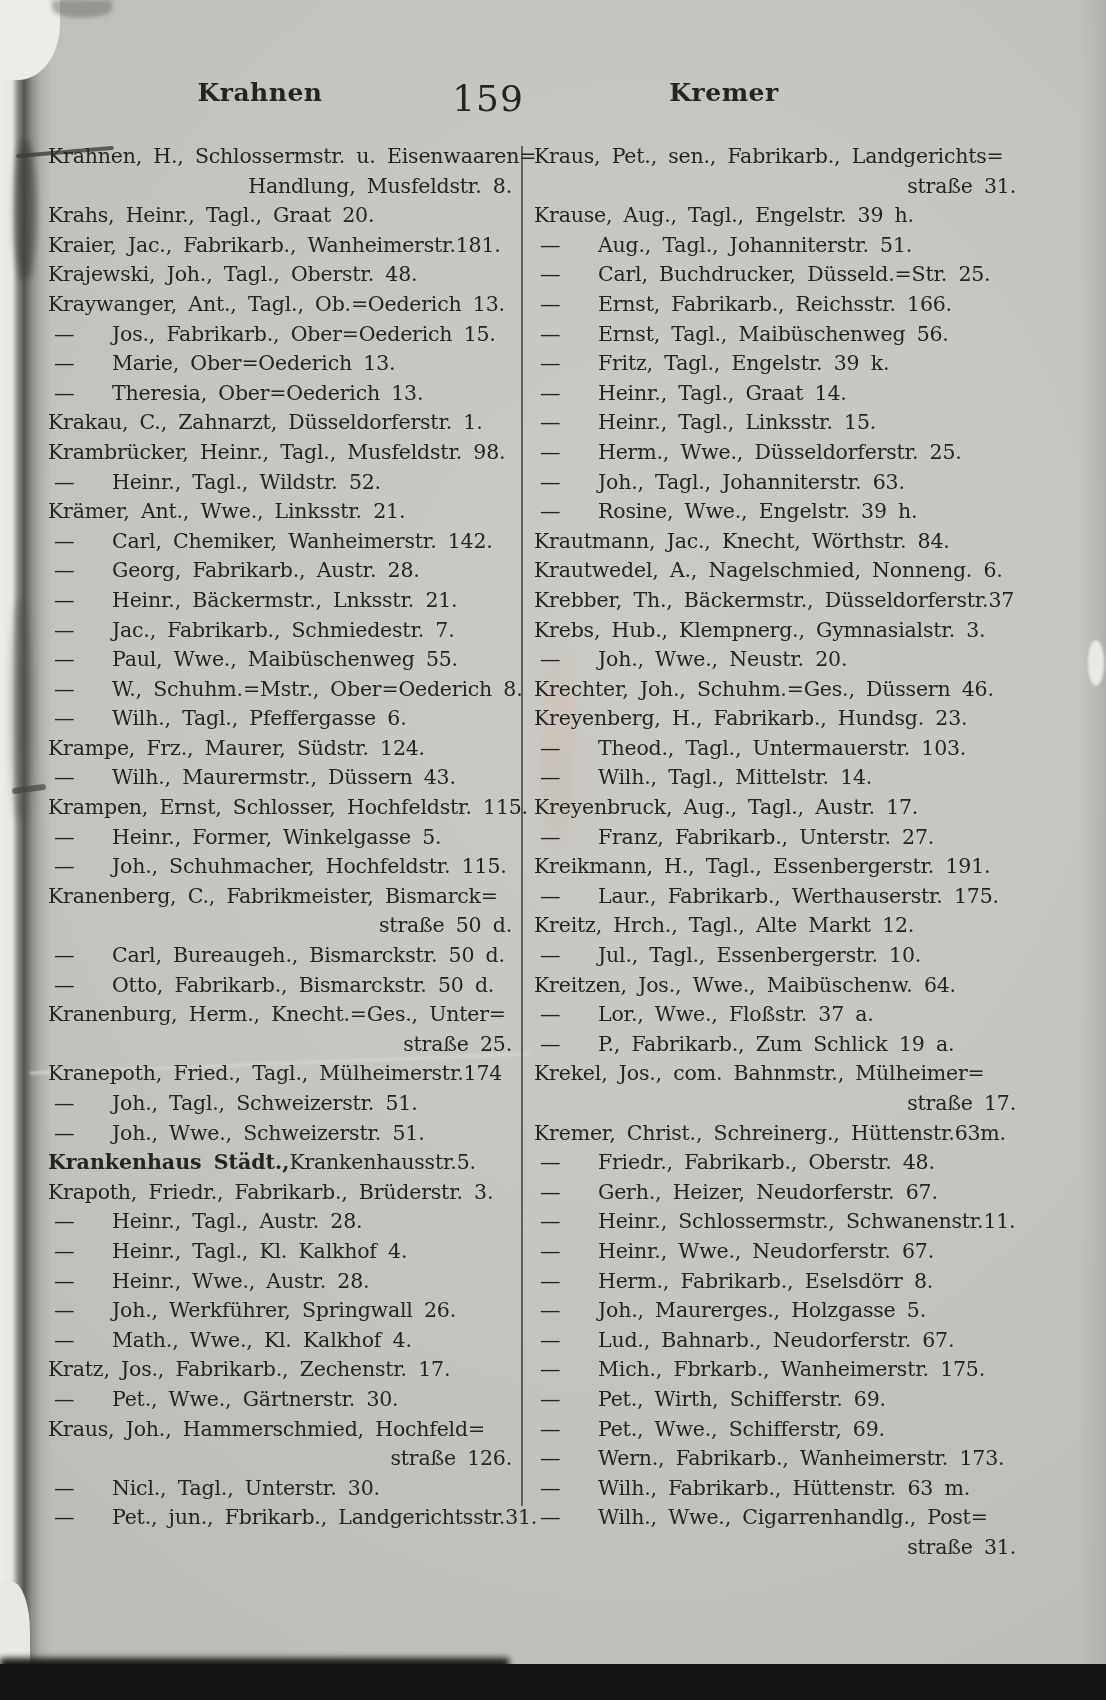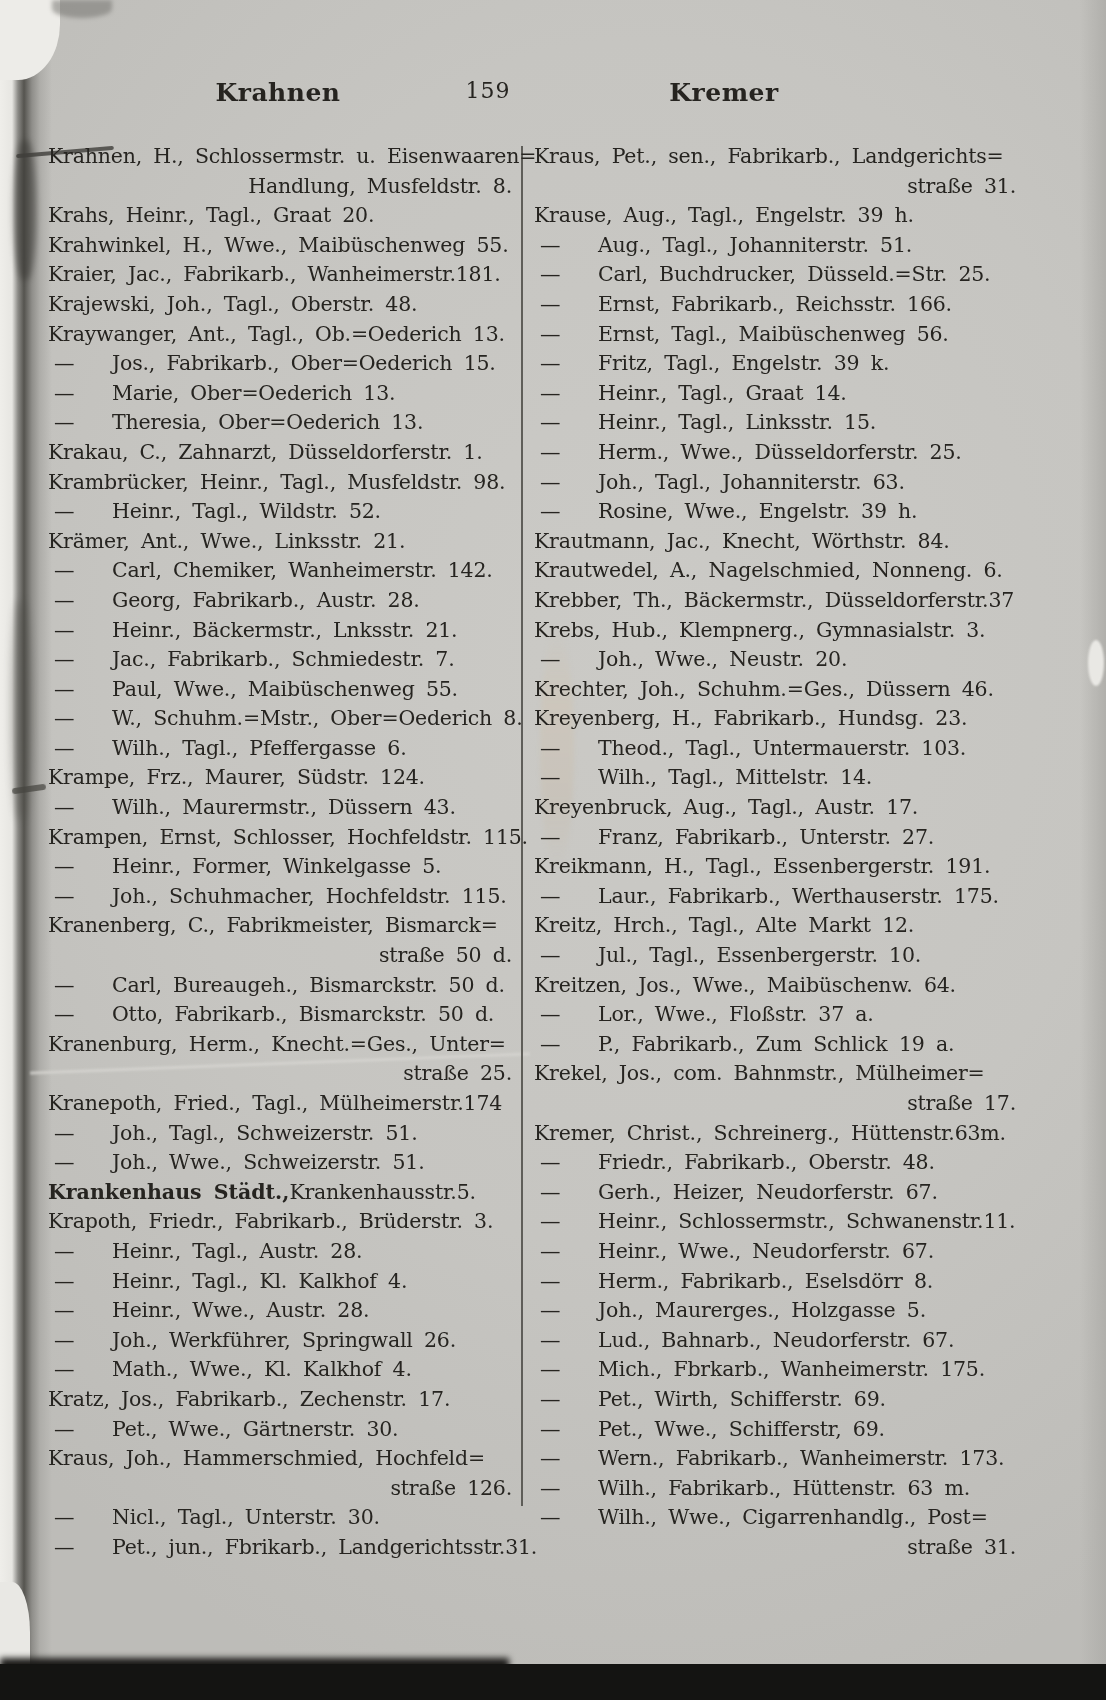--- a/index.html
+++ b/index.html
@@ -30,23 +30,23 @@
   .crease-left{position:absolute;left:30px;top:1062px;width:500px;height:3px;background:#d6d5d1;transform:rotate(-2.2deg);opacity:.8;filter:blur(1px);}
   .stain-mid{position:absolute;left:540px;top:630px;width:34px;height:240px;background:linear-gradient(180deg,rgba(210,205,196,0) 0%,rgba(205,198,186,.8) 30%,rgba(200,194,184,.8) 70%,rgba(210,205,196,0) 100%);filter:blur(2px);border-radius:50%;}
   .edge-right{position:absolute;right:0;top:0;width:26px;height:100%;background:linear-gradient(270deg,#b0afab 0,rgba(198,197,193,0) 26px);}
   .speck-right{position:absolute;right:2px;top:640px;width:16px;height:46px;background:#e9e8e4;border-radius:50%;filter:blur(1px);}
   .edge-bottom{position:absolute;left:0;bottom:0;width:100%;height:36px;background:#141412;}
   .edge-bottom2{position:absolute;left:0;bottom:28px;width:46%;height:14px;background:#1c1b19;filter:blur(3px);}
   .corner-white-bottom{position:absolute;left:0;bottom:34px;width:30px;height:84px;background:#e9e8e4;border-radius:0 60% 0 0;}
   
   .hdr{position:absolute;top:78px;left:0;width:100%;height:36px;}
   .hdr .kw{position:absolute;font-weight:700;font-size:25px;letter-spacing:.5px;}
-  .hdr .kw.left{left:278px;transform:translateX(-50%);}
+  .hdr .kw.left{left:260px;transform:translateX(-50%);}
   .hdr .kw.right{left:724px;transform:translateX(-50%);}
-  .hdr .num{position:absolute;left:488px;transform:translateX(-50%);font-size:22px;font-weight:400;letter-spacing:1px;}
+  .hdr .num{position:absolute;left:488px;transform:translateX(-50%);font-size:36px;font-weight:400;letter-spacing:1px;}
   
   .col{position:absolute;top:142px;}
   .col.left{left:48px;width:464px;}
   .col.right{left:534px;width:482px;}
   .line{height:29.6px;line-height:29.6px;font-size:20.5px;white-space:nowrap;word-spacing:5px;letter-spacing:-.2px;}
   .line.cont{padding-left:102px;text-align:right;}
   .line .dash{display:inline-block;width:64px;padding-left:6px;box-sizing:border-box;}
   .line b{font-weight:700;letter-spacing:0;}
   .divider{position:absolute;left:521px;top:146px;width:2px;height:1360px;background:#4c4b47;opacity:.85;}
 </style>
@@ -75,21 +75,20 @@
     <span class="num">159</span>
     <span class="kw right">Kremer</span>
   </div>
 
   <div class="divider"></div>
 
   <div class="col left" id="col-left">
       <div class="line">Krahnen, H., Schlossermstr. u. Eisenwaaren=</div>
       <div class="line cont">Handlung, Musfeldstr. 8.</div>
       <div class="line">Krahs, Heinr., Tagl., Graat 20.</div>
-      <div class="line">Krahwinkel, H., Wwe., Maibüschenweg 55.</div>
       <div class="line">Kraier, Jac., Fabrikarb., Wanheimerstr.181.</div>
       <div class="line">Krajewski, Joh., Tagl., Oberstr. 48.</div>
       <div class="line">Kraywanger, Ant., Tagl., Ob.=Oederich 13.</div>
       <div class="line"><span class="dash">—</span>Jos., Fabrikarb., Ober=Oederich 15.</div>
       <div class="line"><span class="dash">—</span>Marie, Ober=Oederich 13.</div>
       <div class="line"><span class="dash">—</span>Theresia, Ober=Oederich 13.</div>
       <div class="line">Krakau, C., Zahnarzt, Düsseldorferstr. 1.</div>
       <div class="line">Krambrücker, Heinr., Tagl., Musfeldstr. 98.</div>
       <div class="line"><span class="dash">—</span>Heinr., Tagl., Wildstr. 52.</div>
       <div class="line">Krämer, Ant., Wwe., Linksstr. 21.</div>

